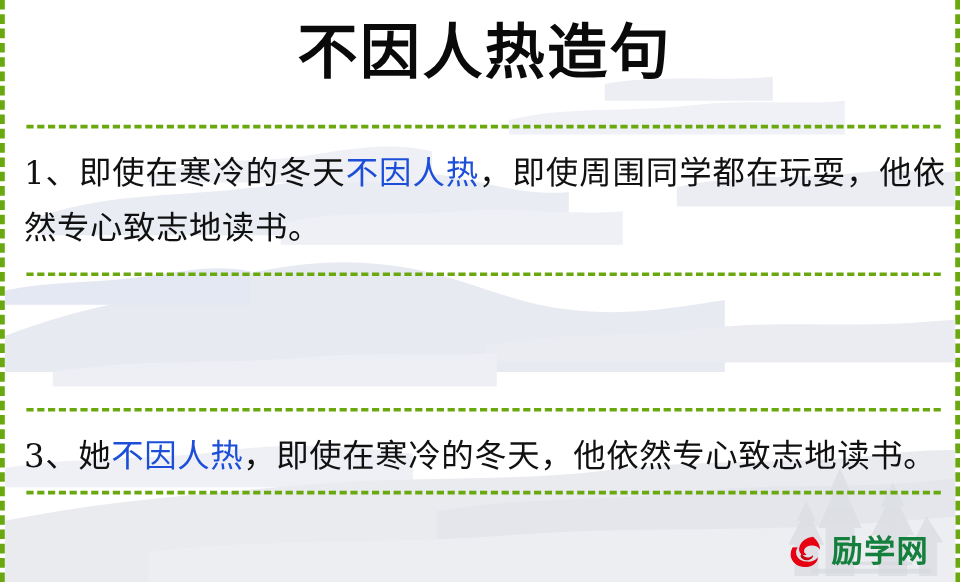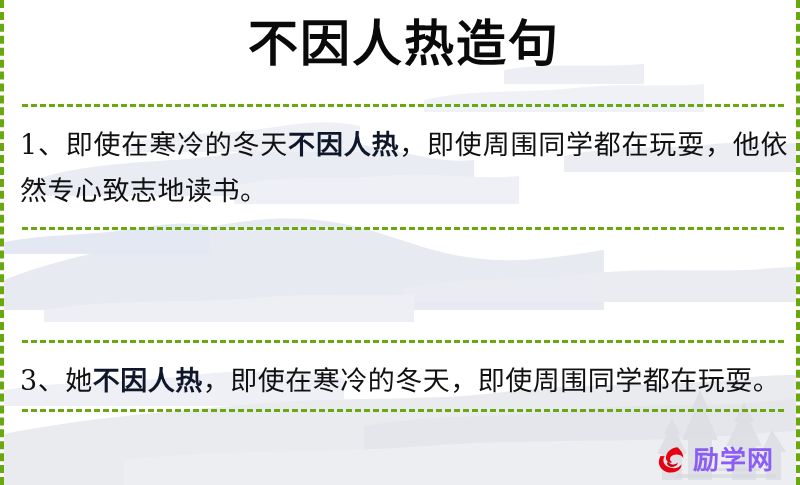--- a/index.html
+++ b/index.html
@@ -68,22 +68,22 @@
     width: 768px;
     z-index: 3;
     font-family: "DejaVu Serif", "Liberation Serif", serif;
     font-size: 27px;
     line-height: 46px;
     color: #111111;
     letter-spacing: 0.5px;
     text-align: justify;
   }
   .sentence .idiom {
-    color: #0f172a;
-    font-weight: bold;
+    color: #1d4ed8;
+    font-weight: normal;
   }
   .sentence .num {
     font-family: "DejaVu Serif", "Liberation Serif", serif;
   }
 
   
   .logo {
     position: absolute;
     right: 22px;
     bottom: 8px;
@@ -94,21 +94,21 @@
   }
   .logo-mark {
     width: 34px;
     height: 34px;
     flex: 0 0 34px;
   }
   .logo-text {
     font-family: "DejaVu Sans", "Liberation Sans", sans-serif;
     font-size: 26px;
     font-weight: bold;
-    color: #8b5cf6;
+    color: #15803d;
     letter-spacing: 1px;
     line-height: 30px;
   }
 </style>
 </head>
 <body>
 
 <div id="page">
 
   <div class="wm" style="left:0; top:60px; width:800px; height:160px; opacity:1;">
@@ -163,21 +163,21 @@
   <div class="hrule" style="top:227px;"></div>
   <div class="hrule" style="top:340px;"></div>
   <div class="hrule" style="top:409px;"></div>
 
   <div class="sentence" style="top:122px;">
     <span class="num">1、</span><span>即使在寒冷的冬天</span><span class="idiom">不因人热</span><span>，即使周围同学都在玩耍，他依然专心致志地读书。</span>
   </div>
 
 
   <div class="sentence" style="top:358px;">
-    <span class="num">3、</span><span>她</span><span class="idiom">不因人热</span><span>，即使在寒冷的冬天，即使周围同学都在玩耍。</span>
+    <span class="num">3、</span><span>她</span><span class="idiom">不因人热</span><span>，即使在寒冷的冬天，他依然专心致志地读书。</span>
   </div>
 
   <div class="logo">
     <span class="logo-mark">
       <svg width="34" height="34" viewBox="0 0 34 34">
         <path d="M23.5 4.2 C 18.2 4.8, 14.0 7.6, 12.4 12.0 C 11.3 15.0, 12.0 17.6, 14.2 19.0
                  C 15.6 19.9, 17.2 19.8, 18.1 18.9 C 16.3 18.2, 15.6 16.8, 16.2 15.1
                  C 17.0 12.8, 19.6 11.4, 23.2 11.6 C 26.6 11.8, 28.8 13.4, 29.2 15.6
                  C 29.6 12.0, 28.0 8.0, 23.5 4.2 Z" fill="#e60012"></path>
         <path d="M6.6 13.0 C 4.0 17.4, 4.4 22.4, 7.8 25.9 C 11.6 29.8, 17.8 30.6, 22.8 28.2

